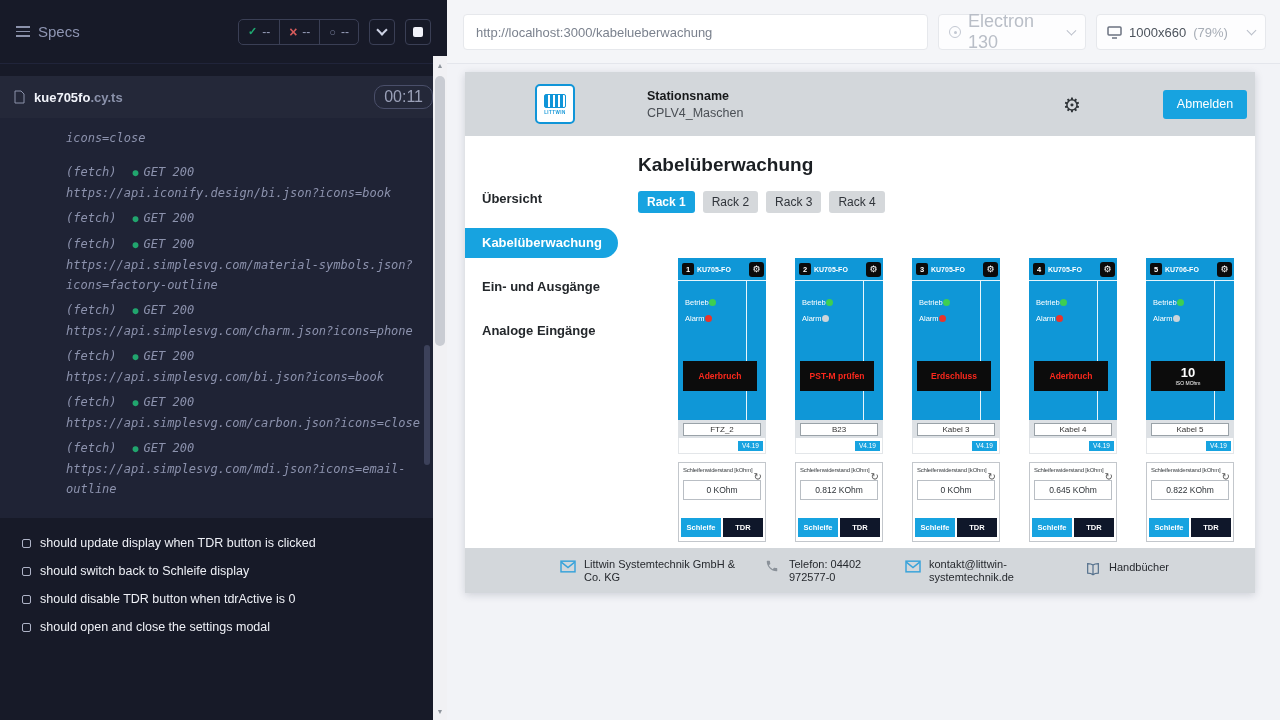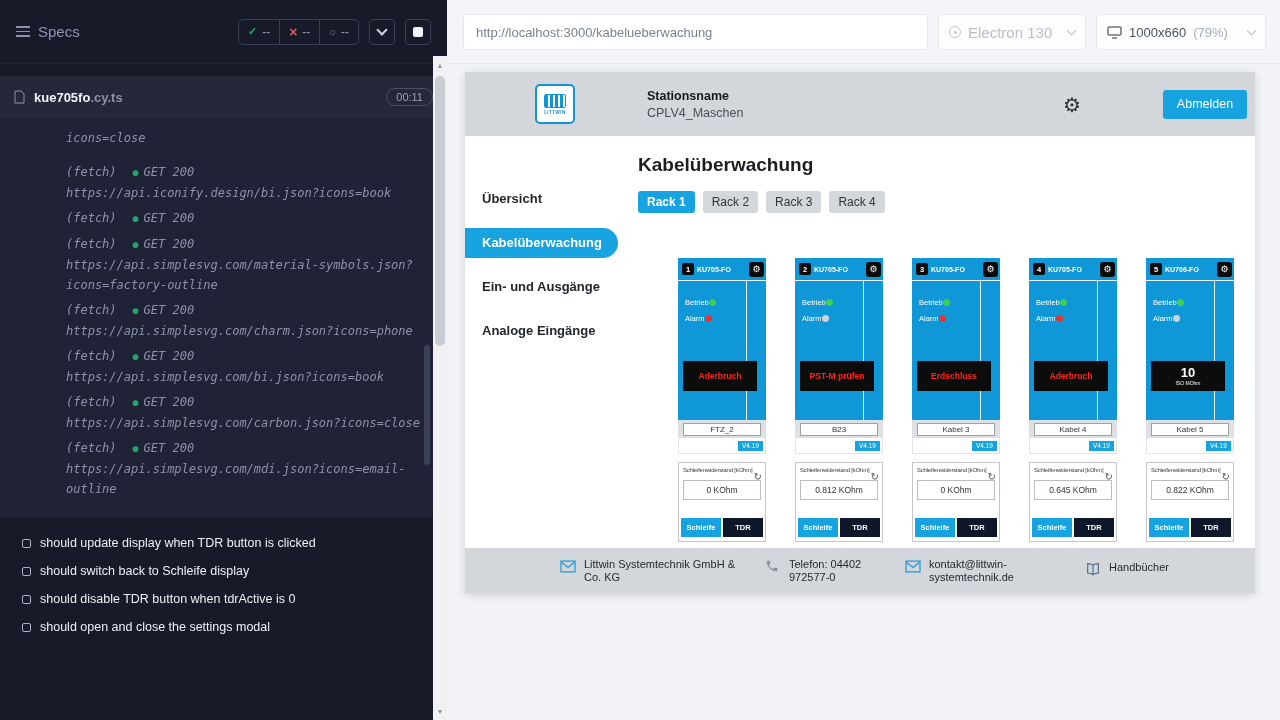--- a/index.html
+++ b/index.html
@@ -20,21 +20,21 @@
   .stat-ico.pass::before { content:"\2713"; color:#1fa971; font-weight:bold; }
   .stat-ico.fail::before { content:"\00D7"; color:#d65b5b; font-weight:bold; font-size:14px; }
   .stat-ico.pend::before { content:"\25CB"; color:#737a96; }
   .sq-btn { width:26px; height:26px; border:1px solid #3a3f55; border-radius:4px; display:grid; place-items:center; background:transparent; cursor:pointer; }
   .chev-down { width:8px; height:8px; border-right:2px solid #cdd2e4; border-bottom:2px solid #cdd2e4; transform:rotate(45deg); margin-top:-3px; }
   .stop-ico { width:10px; height:10px; background:#f2f3fa; border-radius:2px; }
 
   .spec-header { margin-top:12px; height:42px; background:#242839; display:flex; align-items:center; padding:0 14px; gap:9px; }
   .spec-name { color:#f1f3fa; font-size:13px; font-weight:bold; }
   .spec-ext { color:#8b92ab; font-size:13px; font-weight:bold; }
-  .spec-time { margin-left:auto; color:#9aa0b8; font-size:11px; border:1px solid #4a4f6a; border-radius:10px; padding:2px 9px; }
+  .spec-time { margin-left:auto; color:#9aa0b8; font-size:16px; border:1px solid #4a4f6a; border-radius:10px; padding:2px 9px; }
 
   .log-area { background:#1f2335; padding:10px 26px 14px 66px; font-family:"DejaVu Sans Mono", monospace; font-style:italic; font-size:12px; line-height:20px; color:#8c92ad; }
   .log-tail { margin-bottom:14px; overflow-wrap:break-word; }
   .log-entry { margin-bottom:5px; }
   .log-first { white-space:nowrap; }
   .log-status { margin-left:16px; }
   .log-status::before { content:"\25CF"; color:#21a56e; font-size:10px; margin-right:5px; font-style:normal; }
   .log-url { overflow-wrap:break-word; word-break:break-word; }
 
   .tests { padding:18px 16px 0 22px; }
@@ -49,21 +49,21 @@
   .vs-arrow { position:absolute; left:0; width:14px; height:14px; display:grid; place-items:center; color:#8f959d; font-size:7px; }
   .vs-arrow.up { top:2px; } .vs-arrow.up::before { content:"\25B2"; }
   .vs-arrow.down { bottom:2px; } .vs-arrow.down::before { content:"\25BC"; }
   .vs-thumb { position:absolute; left:2px; top:20px; width:10px; height:270px; background:#c9ccd3; border-radius:5px; }
 
   
   .right { position:absolute; left:447px; top:0; width:833px; height:708px; background:#f2f3f7; }
   .browser-bar { position:relative; height:64px; background:#f4f5f8; border-bottom:1px solid #e4e6ec; }
   .url-input { position:absolute; left:16px; top:14px; width:465px; height:36px; background:#fff; border:1px solid #e6e8ec; border-radius:4px; padding:0 12px; font-size:13px; color:#7b828e; font-family:"Liberation Sans", sans-serif; outline:none; }
   .bar-ctl { position:absolute; top:14px; height:36px; background:#fdfdfe; border:1px solid #e6e8ec; border-radius:4px; display:flex; align-items:center; gap:7px; padding:0 10px; }
-  .engine-btn { left:491px; width:148px; color:#b9bec7; font-size:15px; }
+  .engine-btn { left:491px; width:148px; color:#b9bec7; font-size:18px; }
   .viewport-btn { left:649px; width:170px; }
   .atom { width:12px; height:12px; border:1px solid #c3c8d2; border-radius:50%; position:relative; flex:none; }
   .atom::after { content:""; position:absolute; inset:3.5px; background:#c3c8d2; border-radius:50%; }
   .ctl-chev { width:7px; height:7px; border-right:1.5px solid #b9bec9; border-bottom:1.5px solid #b9bec9; transform:rotate(45deg); margin-left:auto; margin-top:-3px; }
   .vp-text { font-size:13px; color:#4c535c; }
   .vp-scale { font-size:13px; color:#a7adb6; }
 
   
   .app { position:absolute; left:18px; top:72px; width:790px; height:521px; background:#fff; box-shadow:0 2px 8px rgba(40,50,70,.18); }
   .app-header { height:64px; background:#d3d7db; display:flex; align-items:center; padding-right:8px; }

